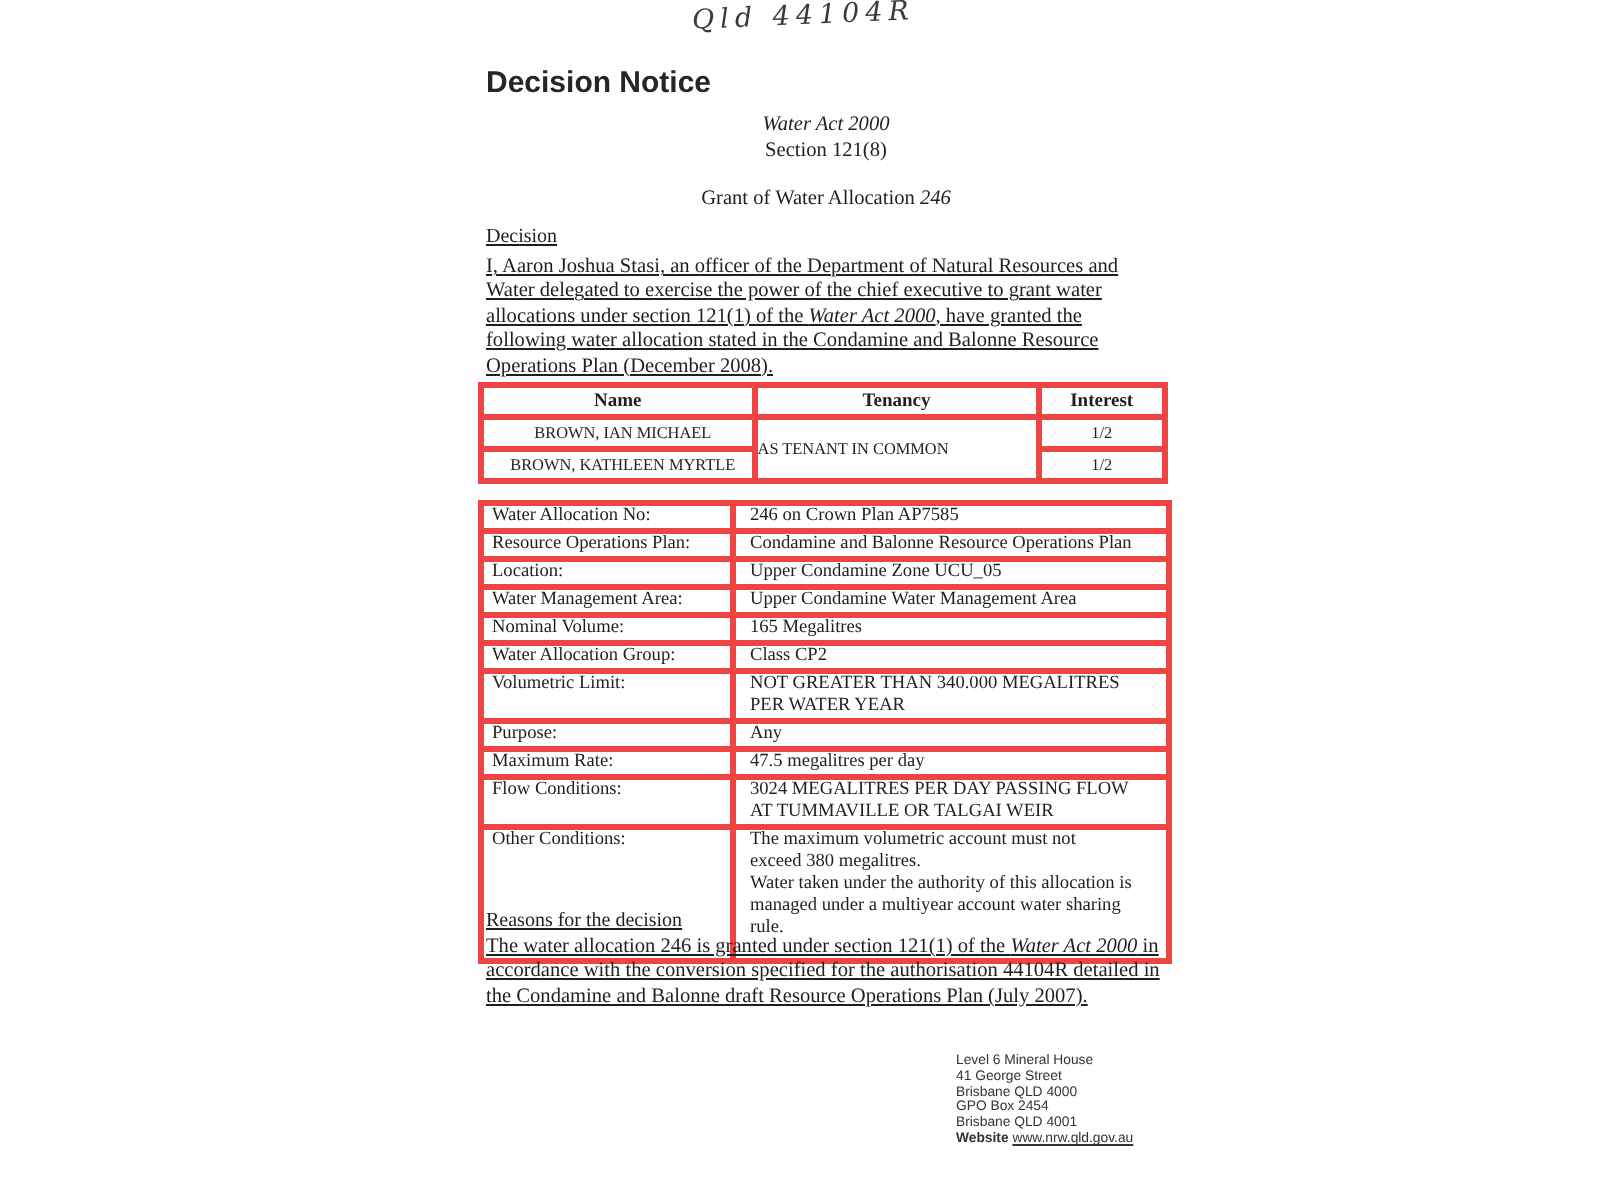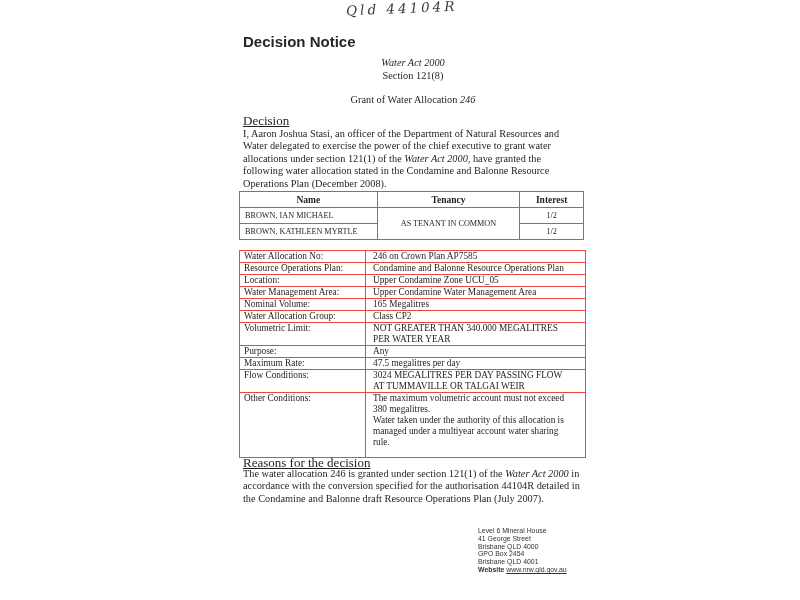--- a/index.html
+++ b/index.html
@@ -36,51 +36,52 @@
     left: 238px; top: 57px; width: 350px;
     text-align: center;
     font-size: 10.3px;
     line-height: 12.5px;
   }
   .center-block .act { font-style: italic; }
   .grant-line { margin-top: 12px; }
   .grant-line .num { font-style: italic; }
 
   .section-heading {
-    font-size: 13px;
+    font-size: 10px;
     text-decoration: underline;
     text-align: center;
   }
   .decision-heading { left: 243px; top: 113px; }
   .reasons-heading  { left: 243px; top: 455px; }
 
   .para {
     font-size: 10.3px;
     line-height: 12.4px;
     text-align: left;
+    text-decoration: underline;
   }
   .decision-para { left: 243px; top: 128px; width: 334px; }
   .reasons-para  { left: 243px; top: 468px; width: 338px; }
   .para .act-ref { font-style: italic; }
 
   table { border-collapse: collapse; }
-  td, th { border: 1px solid #ef4444; }
+  td, th { border: 3px solid #ef4444; }
 
   .owners-table { left: 239px; top: 191px; width: 345px; }
   .owners-table th {
     font-size: 9.5px; font-weight: bold;
     height: 16px; text-align: center;
     padding: 0 2px;
   }
   .owners-table td {
     font-size: 8.2px;
     height: 16px;
   }
-  .owners-table td.owner-name { padding-left: 5px; text-align: left; }
-  .owners-table td.tenancy    { text-align: center; }
+  .owners-table td.owner-name { padding-left: 5px; text-align: center; }
+  .owners-table td.tenancy    { }
   .owners-table td.interest   { text-align: center; }
 
   .details-table { left: 239px; top: 250px; width: 347px; }
   .details-table td {
     font-size: 9.3px;
     line-height: 11px;
     vertical-align: top;
     padding-top: 0px;
   }
   .details-table td.lbl {

